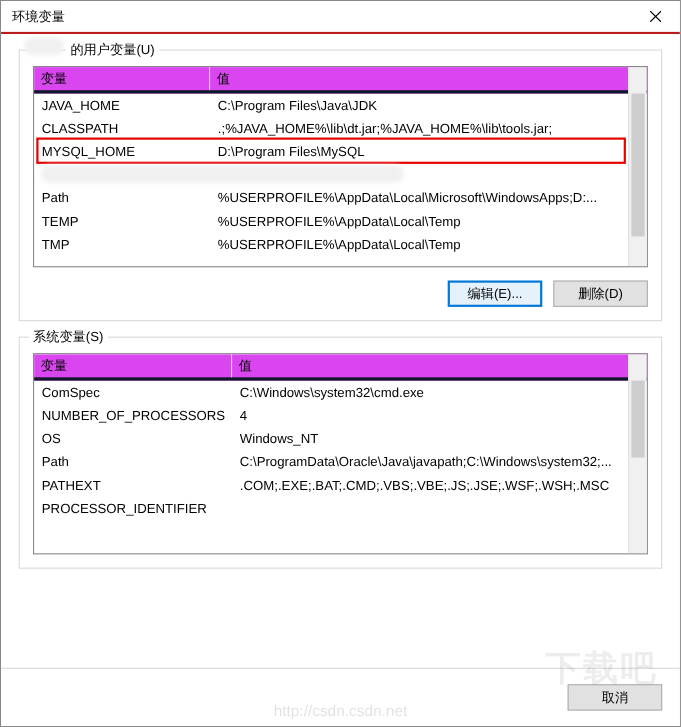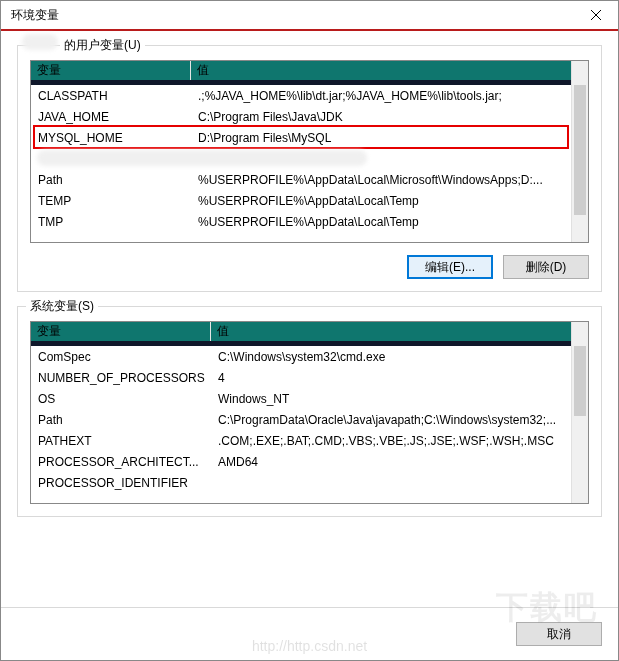--- a/index.html
+++ b/index.html
@@ -79,22 +79,22 @@
   .list-row {
     display: flex;
     height: 21px;
     align-items: center;
     padding: 0 4px;
   }
   .list-header {
     height: 24px;
     display: flex;
     align-items: center;
-    background: #0f766e;
-    border-bottom: 5px solid #0f172a;
+    background: #d946ef;
+    border-bottom: 3px solid #0f172a;
   }
   .list-header .hcell {
     font-size: 12px;
     padding: 0 6px;
     height: 100%;
     display: flex;
     align-items: center;
     border-right: 1px solid #e5e5e5;
   }
   .cell {
@@ -184,26 +184,26 @@
       <div class="blur-pill" style="left:4px; top:-12px; width:36px; height:16px;"></div>
       <span class="group-label" style="left:42px;">的用户变量(U)</span>
 
       <div class="listbox" id="user-list" style="height:183px;">
         <div class="list-header">
           <div class="hcell" style="width:160px">变量</div>
           <div class="hcell" style="flex:1;border-right:none">值</div>
         </div>
         <div id="user-rows">
             <div class="list-row">
+              <div class="cell" style="width: 160px;">JAVA_HOME</div>
+              <div class="cell" style="width: 380px;">C:\Program Files\Java\JDK</div>
+            </div>
+            <div class="list-row">
               <div class="cell" style="width: 160px;">CLASSPATH</div>
               <div class="cell" style="width: 380px;">.;%JAVA_HOME%\lib\dt.jar;%JAVA_HOME%\lib\tools.jar;</div>
-            </div>
-            <div class="list-row">
-              <div class="cell" style="width: 160px;">JAVA_HOME</div>
-              <div class="cell" style="width: 380px;">C:\Program Files\Java\JDK</div>
             </div>
             <div class="list-row">
               <div class="cell" style="width: 160px;">MYSQL_HOME</div>
               <div class="cell" style="width: 380px;">D:\Program Files\MySQL</div>
             </div>
             <div class="list-row">
               <div class="cell" style="width: 160px;"></div>
               <div class="cell" style="width: 380px;"></div>
             </div>
             <div class="list-row">
@@ -257,35 +257,31 @@
             </div>
             <div class="list-row">
               <div class="cell" style="width: 180px;">Path</div>
               <div class="cell" style="width: 360px;">C:\ProgramData\Oracle\Java\javapath;C:\Windows\system32;...</div>
             </div>
             <div class="list-row">
               <div class="cell" style="width: 180px;">PATHEXT</div>
               <div class="cell" style="width: 360px;">.COM;.EXE;.BAT;.CMD;.VBS;.VBE;.JS;.JSE;.WSF;.WSH;.MSC</div>
             </div>
             <div class="list-row">
-              <div class="cell" style="width: 180px;">PROCESSOR_ARCHITECT...</div>
-              <div class="cell" style="width: 360px;">AMD64</div>
-            </div>
-            <div class="list-row">
               <div class="cell" style="width: 180px;">PROCESSOR_IDENTIFIER</div>
             </div>
           </div>
         <div class="list-scroll">
           <div class="thumb" style="top:24px; height:70px;"></div>
         </div>
       </div>
 
     </div>
 
   </div>
 
   <div class="bottom-bar">
     <button class="win">取消</button>
   </div>
 
   <div class="watermark">下载吧</div>
-  <div class="watermark2">http://http.csdn.net</div>
+  <div class="watermark2">http://csdn.csdn.net</div>
 </div>
 
 </body></html>

